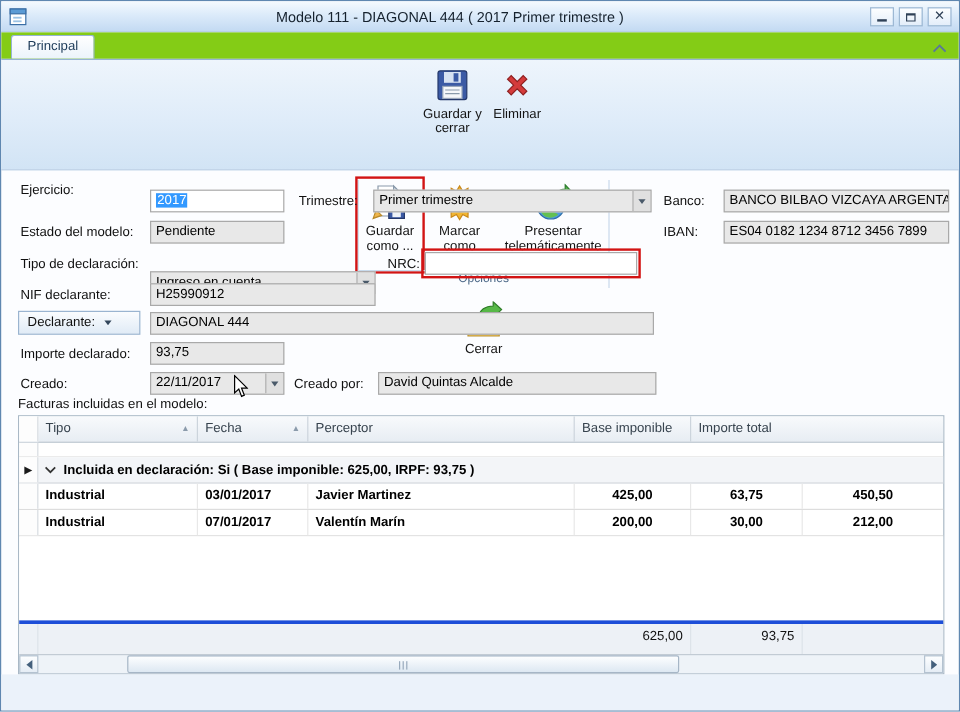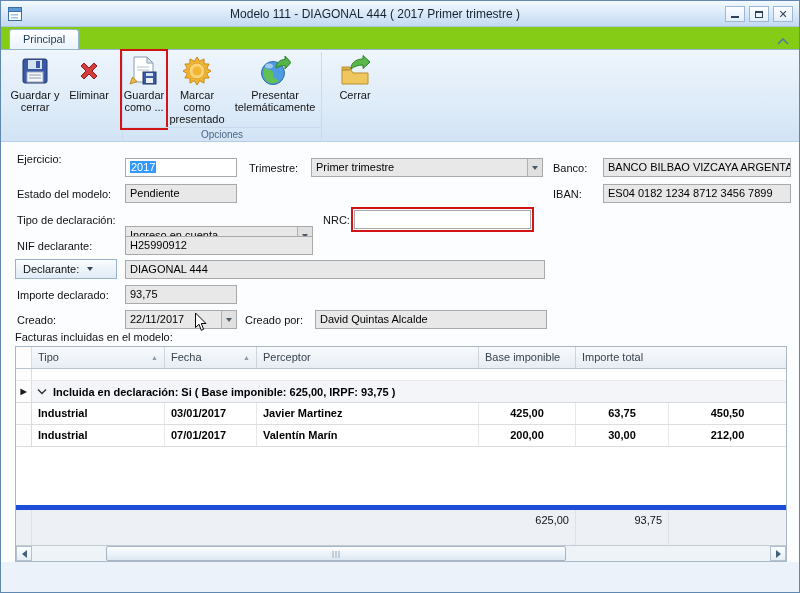--- a/index.html
+++ b/index.html
@@ -29,21 +29,21 @@
   .tabstrip{ position:absolute; top:26px; left:0; right:0; height:22px; background:#84cc16; }
   .tab{ position:absolute; left:8px; top:2px; height:20px; padding:0 13px;
     background:linear-gradient(#ffffff,#ebf3fb); border:1px solid #96b4d4; border-bottom:none;
     border-radius:3px 3px 0 0; font-size:11px; color:#1c3a58; line-height:19px; }
   .ribbon-collapse{ position:absolute; right:9px; top:6px; width:14px; height:11px; }
 
   
   .ribbon{ position:absolute; top:48px; left:0; right:0; height:93px;
     background:linear-gradient(#eef5fc,#dfecf9 55%,#d2e4f5);
     border-top:1px solid #96b4d4; border-bottom:1px solid #b7cde4;
-    display:flex; align-items:flex-start; padding:2px 0 0 6px; }
+    display:flex; align-items:center; padding:2px 0 0 6px;flex-direction:column; }
   .rgroup{ display:flex; flex-direction:column; }
   .rgroup-buttons{ display:flex; align-items:flex-start; }
   .rgroup-label{ height:15px; text-align:center; font-size:10px; color:#4a6686; line-height:14px; }
   .rgroup.labeled{ border-left:1px solid #c8daec; border-right:1px solid #c8daec; }
   .rgroup.labeled .rgroup-label{ border-top:1px solid #c8daec; }
   .rbtn{ height:75px; padding-top:3px; display:flex; flex-direction:column; align-items:center;
     font-size:11px; line-height:12px; text-align:center; color:#141414; cursor:default; }
   .rbtn svg{ width:32px; height:32px; margin-bottom:2px; flex:none; }
   .rbtn .rlabel{ white-space:normal; }
   .rsep{ width:1px; background:#c2d6ea; margin:4px 3px; }
@@ -84,21 +84,21 @@
     background:#f3f5f8; border-bottom:1px solid #d6dade; font-weight:bold; }
   .grow-group .ind{ display:flex; align-items:center; justify-content:center;
     font-size:8px; color:#1a1a1a; background:#fdfdfd; }
   .group-text{ display:flex; align-items:center; gap:6px; padding-left:5px;
     color:#000; overflow:hidden; white-space:nowrap; }
   .grow{ height:22px; flex:none; border-bottom:1px solid #dddddd; font-weight:bold; color:#000; }
   .gc{ padding:0 6px; line-height:21px; border-right:1px solid #e8e8e8;
     overflow:hidden; white-space:nowrap; }
   .gc.num{ text-align:center; }
   .gbody-empty{ flex:1; background:#fff; }
-  .gtotals{ height:40px; flex:none; background:#edf1f6; border-top:5px solid #1d4ed8; color:#111; }
+  .gtotals{ height:28px; flex:none; background:#edf1f6; border-top:3px solid #1d4ed8; color:#111; }
   .gt{ line-height:21px; padding:0 6px; text-align:right; border-right:1px solid #dde3e9; }
 
   
   .gscroll{ height:16px; flex:none; border-top:1px solid #c2cbd4; background:#eef3f8; position:relative; }
   .sarrow{ position:absolute; top:0; bottom:0; width:16px;
     background:linear-gradient(#fdfeff,#e5edf5); border:1px solid #b4c2d0;
     display:flex; align-items:center; justify-content:center; }
   .sarrow.left{ left:0; } .sarrow.right{ right:0; }
   .sarrow.left::after{ content:""; border:4px solid transparent; border-right:5px solid #44607c; margin-left:-4px; }
   .sarrow.right::after{ content:""; border:4px solid transparent; border-left:5px solid #44607c; margin-right:-4px; }
@@ -171,21 +171,21 @@
           <span class="rlabel">Eliminar</span>
         </div>
       </div>
       <div class="rgroup-label"></div>
     </div>
 
     <div class="rsep"></div>
 
     <div class="rgroup labeled">
       <div class="rgroup-buttons">
-        <div class="rbtn red-box" style="width:42px">
+        <div class="rbtn red-box" style="width:52px">
           <svg viewBox="0 0 32 32">
             <path d="M6 2 h13 l6 6 v19 h-19 z" fill="#ffffff" stroke="#8a9aab"></path>
             <path d="M19 2 v6 h6 z" fill="#d8e2ec" stroke="#8a9aab"></path>
             <line x1="9" y1="12" x2="21" y2="12" stroke="#b8c4d0"></line>
             <line x1="9" y1="15" x2="21" y2="15" stroke="#b8c4d0"></line>
             <rect x="15" y="17" width="13" height="12" fill="#3b5aa5" stroke="#24386b"></rect>
             <rect x="18" y="23" width="7" height="5" fill="#eef2f8"></rect>
             <rect x="18" y="18" width="7" height="3" fill="#d7e2f2"></rect>
             <path d="M2 29 l2.5 -7 l4.5 4.5 -7 2.5 z" fill="#f0b64b" stroke="#b98a2a"></path>
           </svg>

